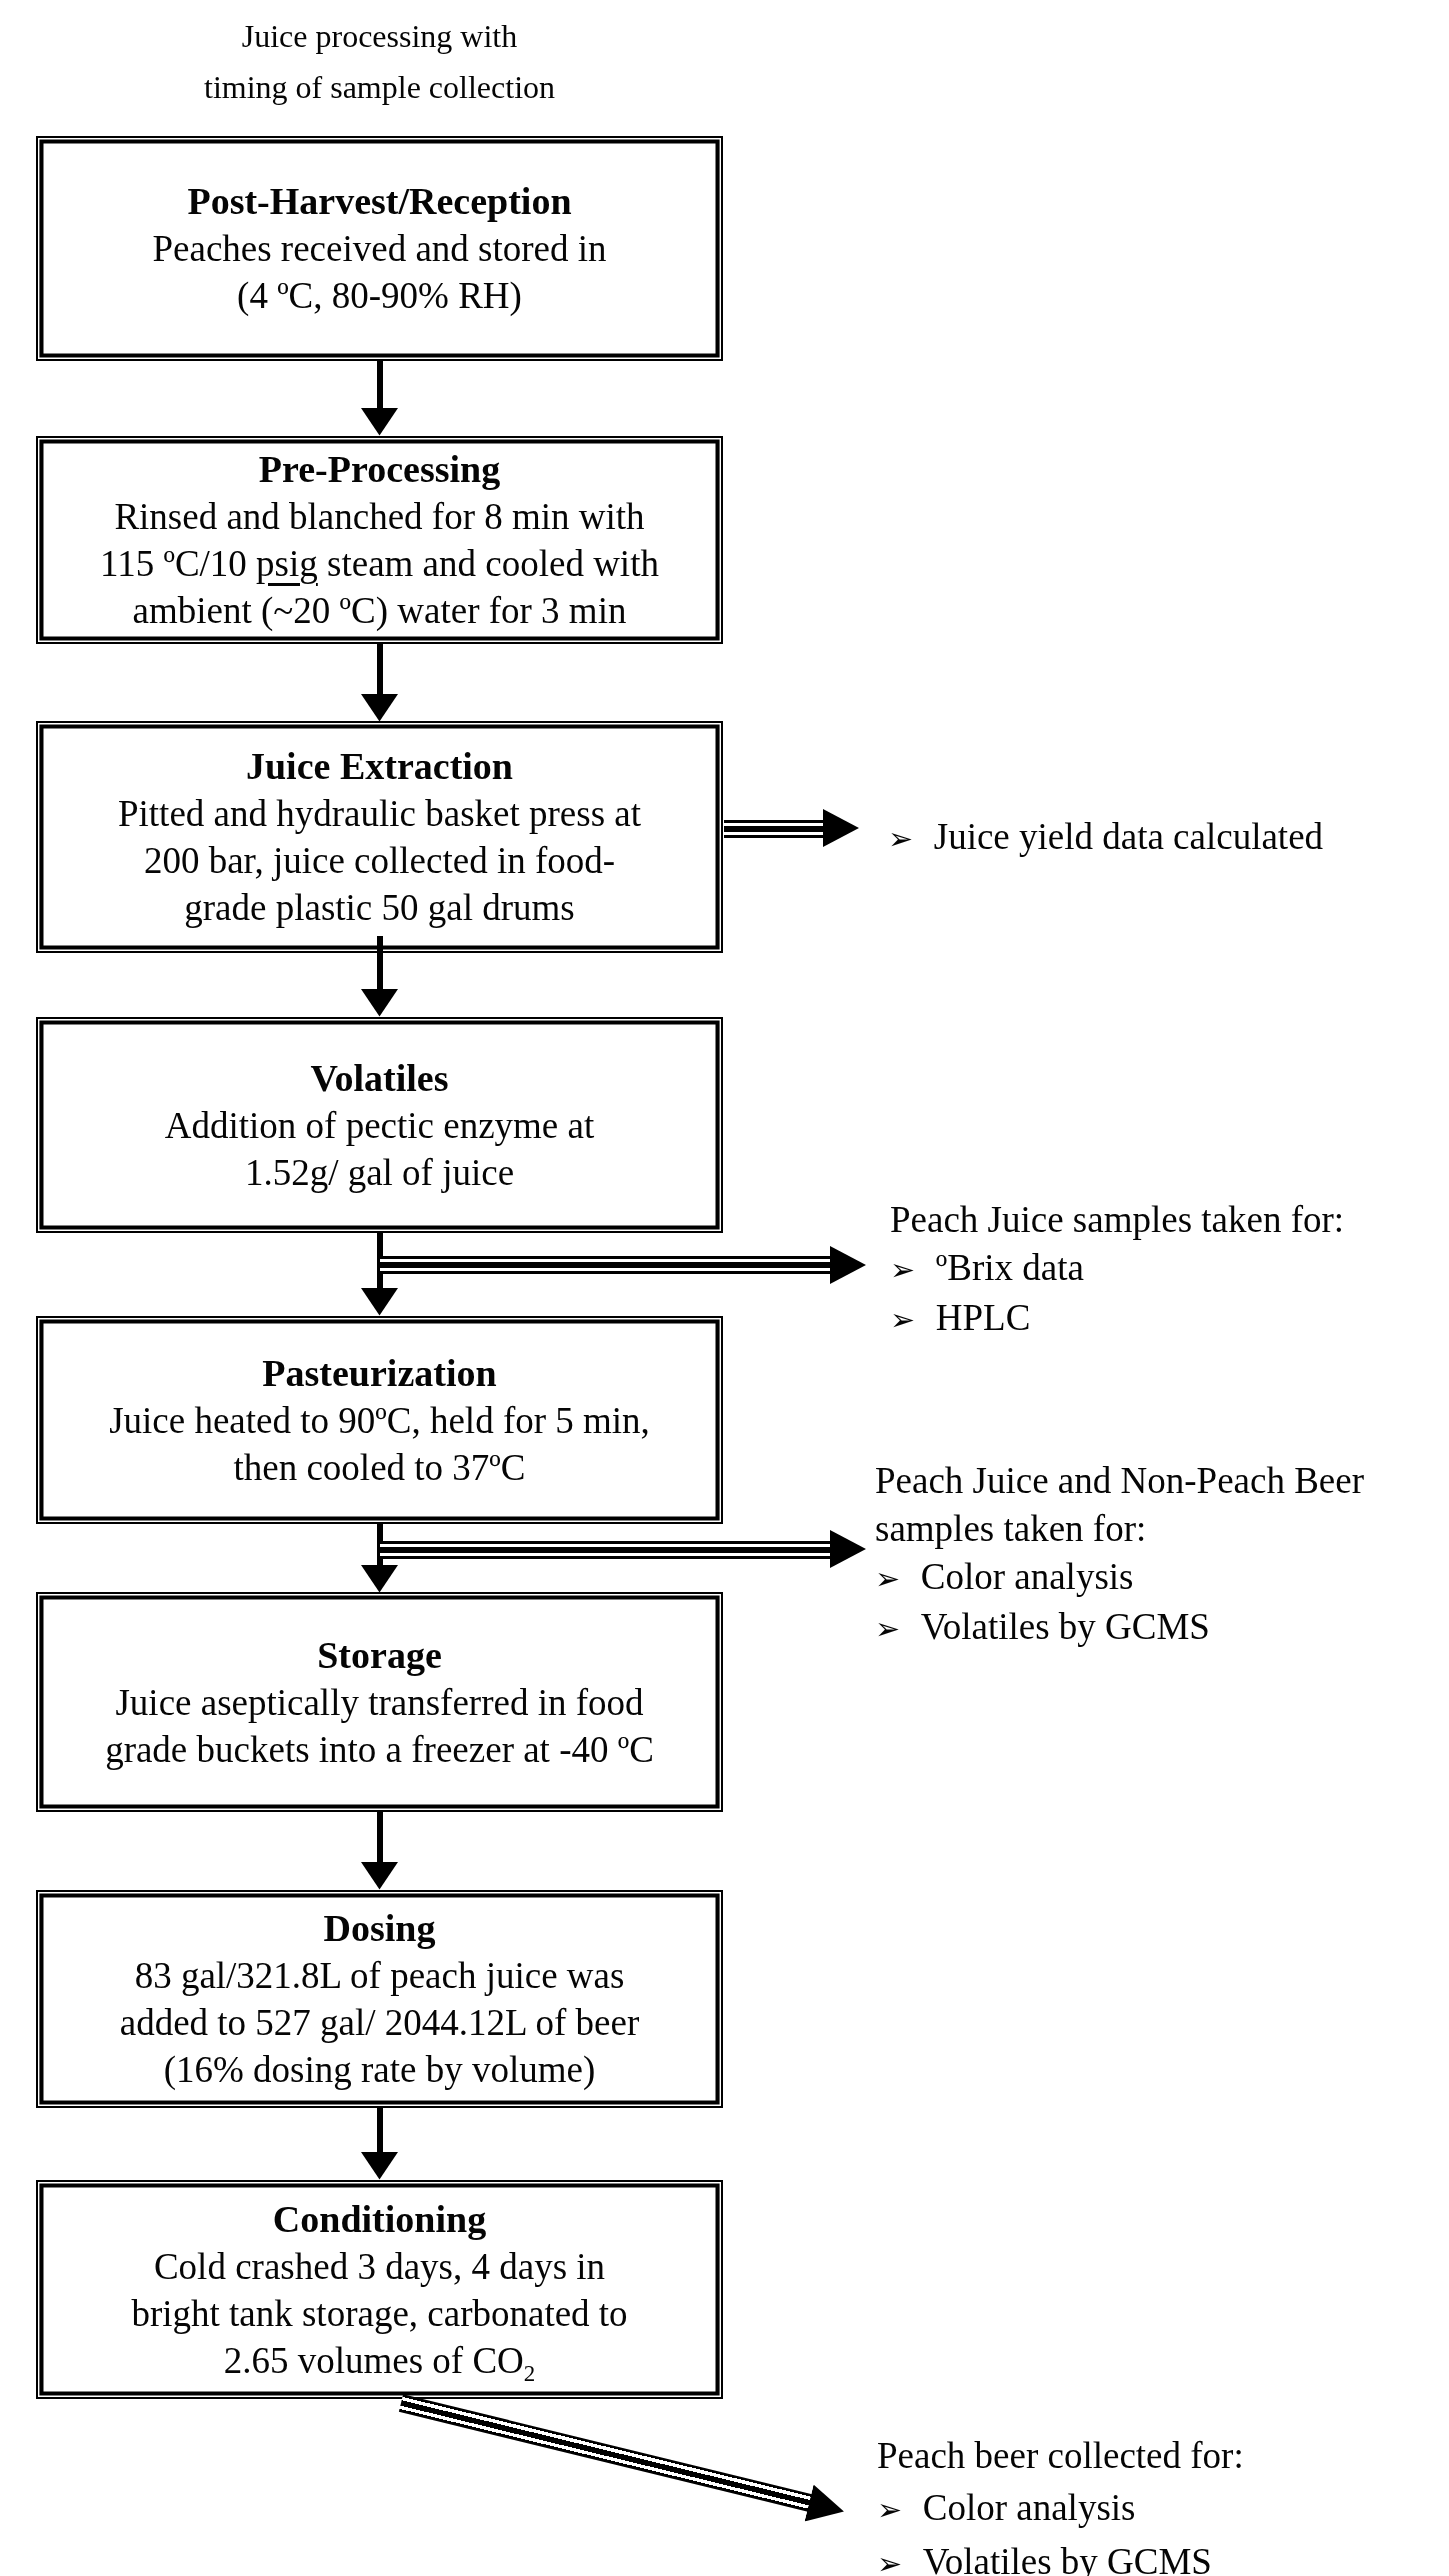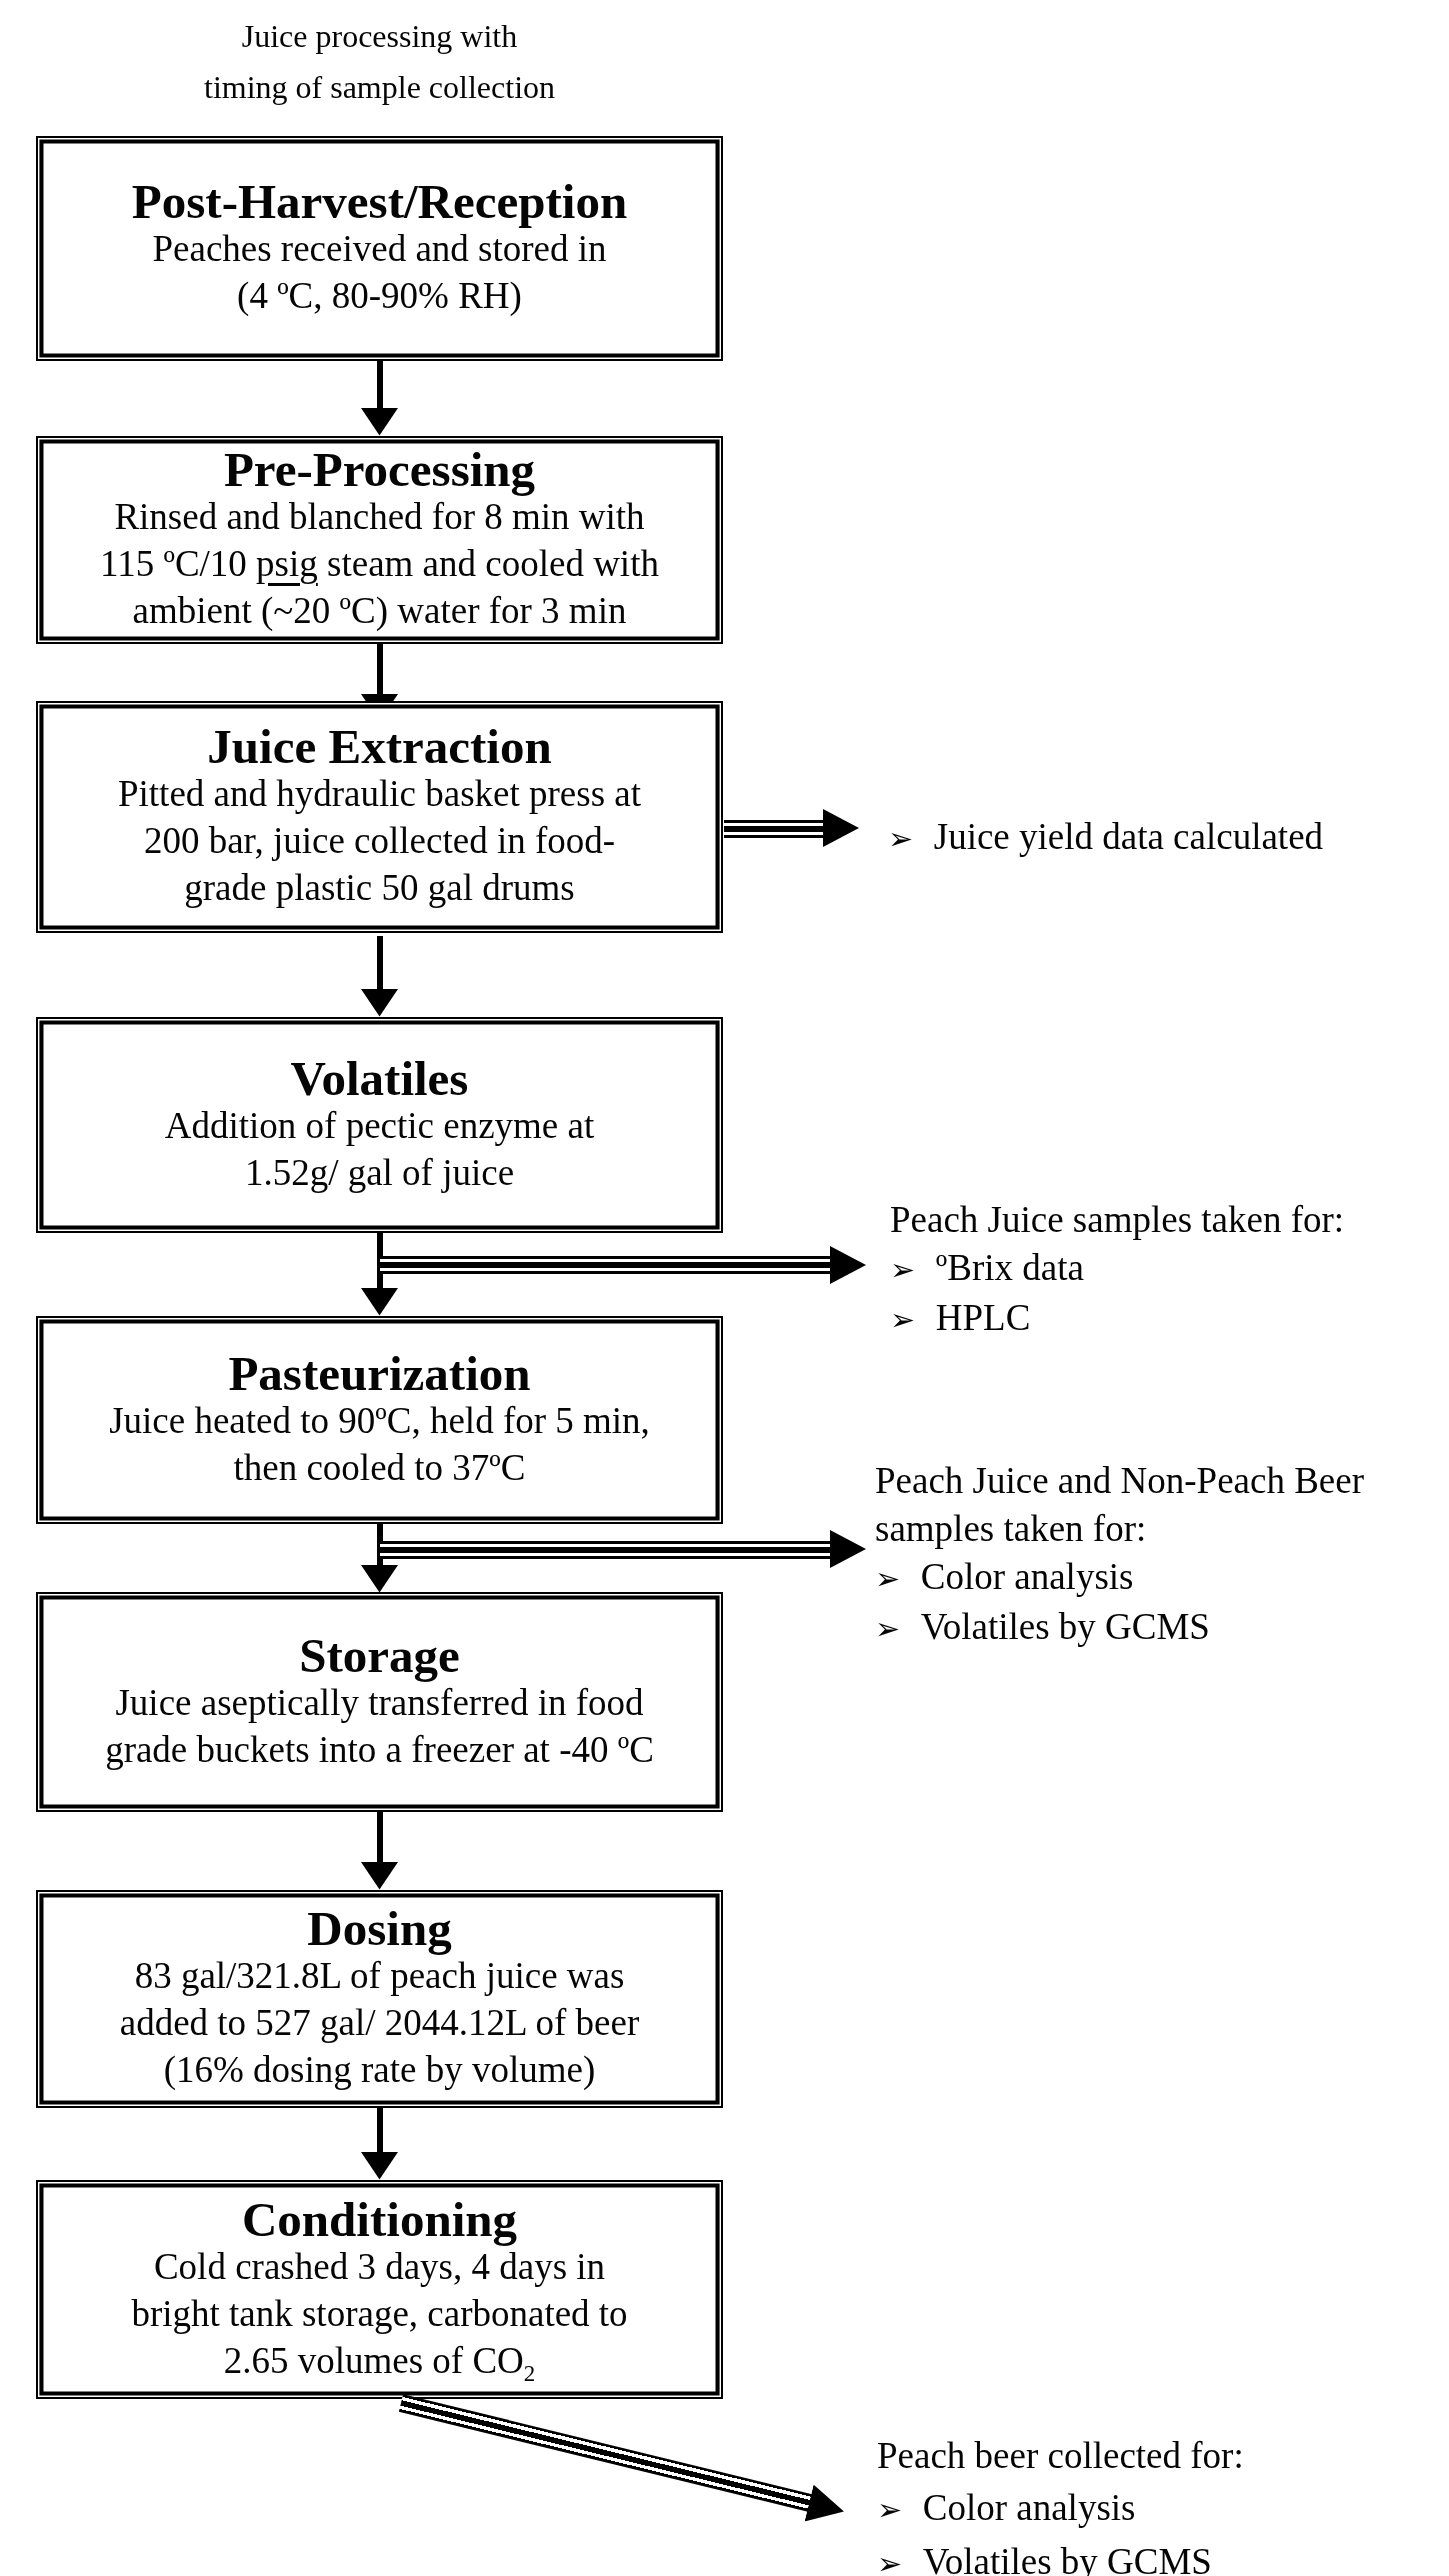--- a/index.html
+++ b/index.html
@@ -12,21 +12,21 @@
     font-size:32px;line-height:51px;
   }
   .box{
     position:absolute;left:36px;width:687px;box-sizing:border-box;
     border:2.1px solid #000;
     box-shadow:inset 0 0 0 1.4px #fff, inset 0 0 0 5.5px #000;
     background:#fff;
     display:flex;flex-direction:column;justify-content:center;align-items:center;
     text-align:center;font-size:37px;line-height:47px;
   }
-  .btitle{font-weight:bold;font-size:49px;white-space:nowrap;}
+  .btitle{font-weight:bold;font-size:38px;white-space:nowrap;}
   .bline{white-space:nowrap;}
   .spell{text-decoration-line:underline;text-decoration-style:wavy;text-decoration-color:#e0312e;text-decoration-thickness:2.7px;text-underline-offset:6.9px;text-decoration:underline;}
   sub{font-size:0.62em;line-height:0;}
   .varrow{position:absolute;left:377px;width:6.2px;background:#000;}
   .head-down{position:absolute;width:37px;height:27.5px;background:#000;clip-path:polygon(0 0,100% 0,50% 100%);}
   .dline{
     position:absolute;height:18px;
     background:linear-gradient(to bottom,#000 0 2.7px,#fff 2.7px 6.2px,#000 6.2px 11.7px,#fff 11.7px 15px,#000 15px 18px);
   }
   .head-right{position:absolute;width:36px;height:38px;background:#000;clip-path:polygon(0 0,100% 50%,0 100%);}
@@ -58,21 +58,21 @@
   <div class="box" style="top:436px;height:208px;">
     <div class="btitle">Pre-Processing</div>
     <div class="bline">Rinsed and blanched for 8 min with</div>
     <div class="bline"><span>115 ºC/10 </span><span class="spell">psig</span><span> steam and cooled with</span></div>
     <div class="bline">ambient (~20 ºC) water for 3 min</div>
   </div>
 
   <div class="varrow" style="top:644px;height:53px;"></div>
   <div class="head-down" style="left:361px;top:694px;"></div>
 
-  <div class="box" style="top:701px;height:232px;">
+  <div class="box" style="top:721px;height:232px;">
     <div class="btitle">Juice Extraction</div>
     <div class="bline">Pitted and hydraulic basket press at</div>
     <div class="bline">200 bar, juice collected in food-</div>
     <div class="bline">grade plastic 50 gal drums</div>
   </div>
 
   <div class="dline" style="left:724px;top:820px;width:101px;"></div>
   <div class="head-right" style="left:823px;top:809px;"></div>
 
   <div class="ann" style="left:888px;top:813px;">

